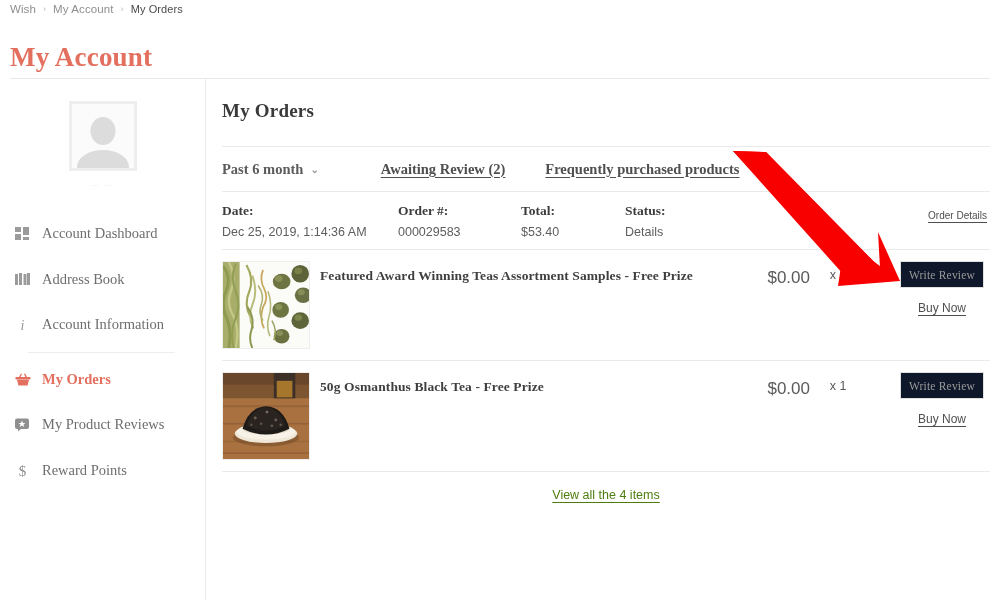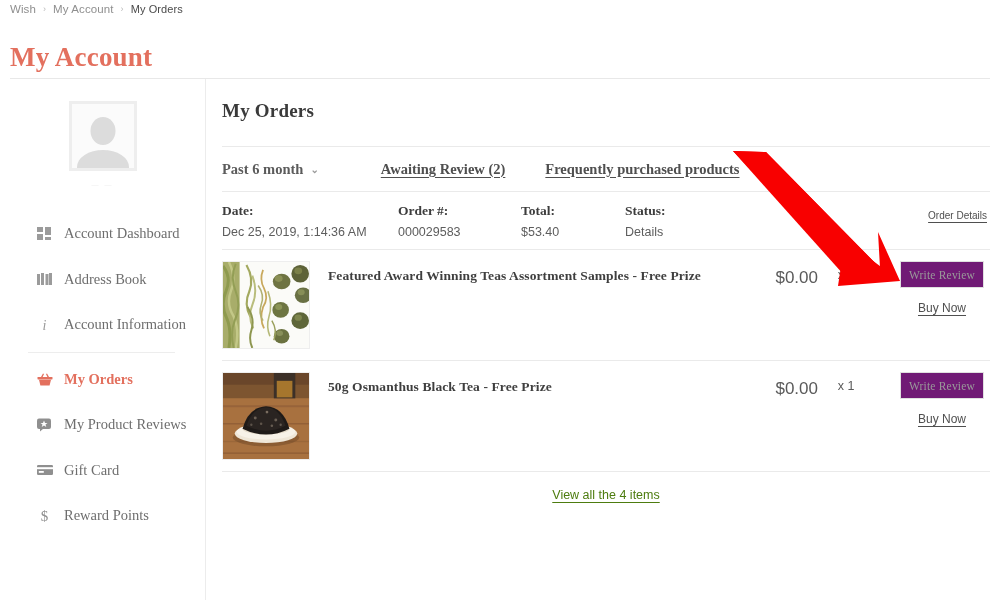--- a/index.html
+++ b/index.html
@@ -69,21 +69,21 @@
     background: #dcdcdc;
   }
   .avatar-caption {
     margin-top: 10px; font-size: 7px; color: #efefef;
     letter-spacing: 2px;
   }
 
   .nav { position: absolute; left: 0; top: 132px; width: 205px; }
   .nav-item {
     display: flex; align-items: center;
-    height: 45.5px; padding-left: 36px;
+    height: 45.5px; padding-left: 14px;
     font-family: "Liberation Serif", serif;
     font-size: 14.5px; color: #6e6e6e;
     cursor: pointer;
   }
   .nav-item.active { color: #e3705e; font-weight: bold; }
   .nav-item .ico {
     width: 17px; height: 16px; margin-right: 11px;
     display: flex; align-items: center; justify-content: center;
     flex: 0 0 17px;
   }
@@ -146,40 +146,40 @@
     position: relative; display: flex; align-items: flex-start;
     padding-top: 11px; padding-bottom: 11px;
     min-height: 108px;
   }
   .thumb {
     width: 88px; height: 88px; flex: 0 0 88px;
     border: 1px solid #eeeeee; overflow: hidden; position: relative;
   }
   .thumb svg { display: block; width: 100%; height: 100%; }
   .pname {
-    margin-left: 18px; margin-top: 6px; width: 420px;
+    margin-left: 10px; margin-top: 6px; width: 420px;
     font-family: "Liberation Serif", serif;
     font-weight: bold; font-size: 13.5px; color: #3f3f3f;
     letter-spacing: .1px; line-height: 1.3;
   }
   .pprice {
     margin-top: 7px; width: 70px; text-align: right;
     font-size: 17px; color: #5a5a5a;
   }
   .pqty {
     margin-top: 7px; width: 56px; text-align: center;
     font-size: 12.5px; color: #5a5a5a;
   }
   .pactions {
     margin-left: auto; width: 96px;
     display: flex; flex-direction: column; align-items: center;
   }
   .btn-review {
     width: 84px; height: 27px;
-    border: 1px solid #e0e0e0; background: #701a75;
+    border: 1px solid #e0e0e0; background: #0f172a;
     font-family: "Liberation Serif", serif;
     font-size: 11.5px; color: #9a9a9a;
     cursor: pointer; letter-spacing: .2px;
   }
   .buy-now {
     margin-top: 13px; font-size: 12px; color: #4f4f4f;
     text-decoration: underline; text-underline-offset: 3px;
     cursor: pointer;
   }
 
@@ -288,30 +288,20 @@
         <span class="ico">
           <svg width="15" height="14" viewBox="0 0 15 14">
             <rect x="0" y="0.5" width="14" height="10.5" rx="2" fill="#8f8f8f"></rect>
             <path d="M3 10.5 L3 13.5 L6.5 10.5 Z" fill="#8f8f8f"></path>
             <path d="M7 2.6 L8 5 L10.5 5 L8.5 6.5 L9.3 9 L7 7.5 L4.7 9 L5.5 6.5 L3.5 5 L6 5 Z" fill="#ffffff"></path>
           </svg>
         </span>
         <span>My Product Reviews</span>
       </div>
 
-      <div class="nav-item">
-        <span class="ico">
-          <svg width="16" height="12" viewBox="0 0 16 12">
-            <rect x="0" y="1" width="16" height="10" rx="1.2" fill="#8f8f8f"></rect>
-            <rect x="0" y="3.2" width="16" height="2" fill="#ffffff"></rect>
-            <rect x="1.8" y="7" width="5" height="1.8" fill="#ffffff"></rect>
-          </svg>
-        </span>
-        <span>Gift Card</span>
-      </div>
 
       <div class="nav-item">
         <span class="ico">
           <svg width="15" height="15" viewBox="0 0 15 15">
             <text x="7.5" y="13" font-family="Liberation Serif, serif" font-size="15" fill="#8f8f8f" text-anchor="middle">$</text>
           </svg>
         </span>
         <span>Reward Points</span>
       </div>
 

